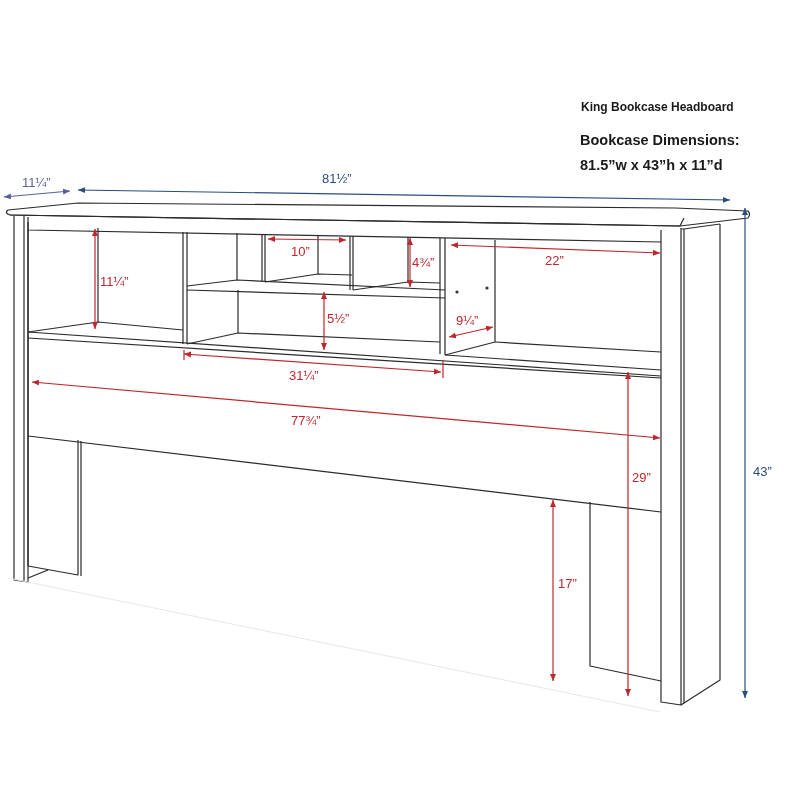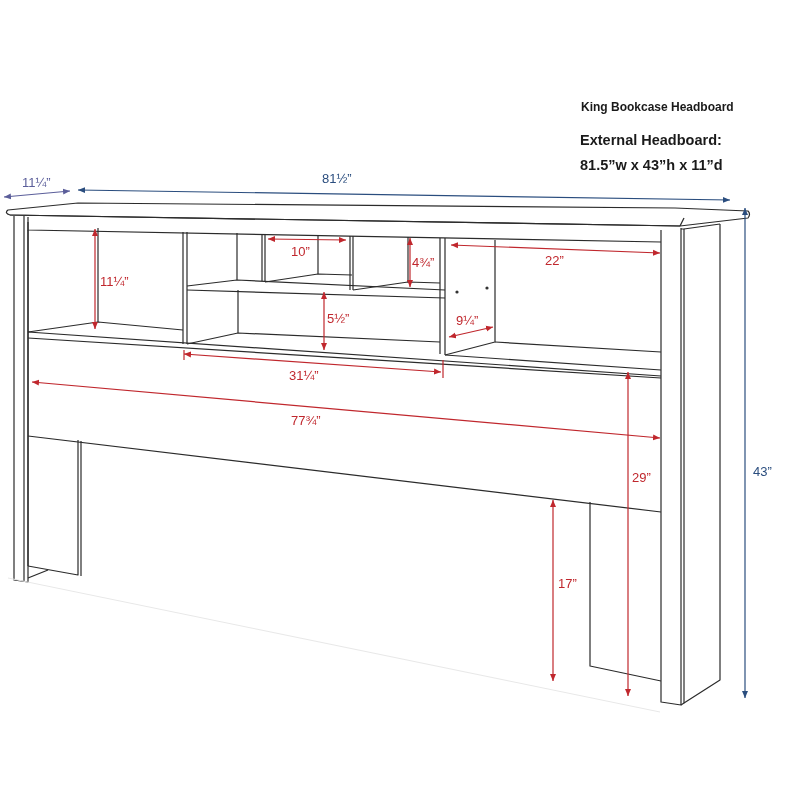--- a/index.html
+++ b/index.html
@@ -11,21 +11,21 @@
   .red { fill: #c0272d; }
   .blue { fill: #2a4d7e; }
   .purple { fill: #5b5e9a; }
 </style>
 </head>
 <body>
 
 <div id="stage">
 
   <div class="title">King Bookcase Headboard</div>
-  <div class="sub" style="top:132px">External Headboard:</div>
+  <div class="sub" style="top:132px">Bookcase Dimensions:</div>
   <div class="sub" style="top:157px">81.5”w x 43”h x 11”d</div>
 
   <svg width="800" height="800" viewBox="0 0 800 800">
     <defs>
       <marker id="ar-red" markerWidth="8" markerHeight="8" refX="7" refY="4" orient="auto-start-reverse" markerUnits="userSpaceOnUse">
         <path d="M0,1 L7,4 L0,7 Z" fill="#c0272d"></path>
       </marker>
       <marker id="ar-blue" markerWidth="8" markerHeight="8" refX="7" refY="4" orient="auto-start-reverse" markerUnits="userSpaceOnUse">
         <path d="M0,1 L7,4 L0,7 Z" fill="#2a4d7e"></path>
       </marker>

